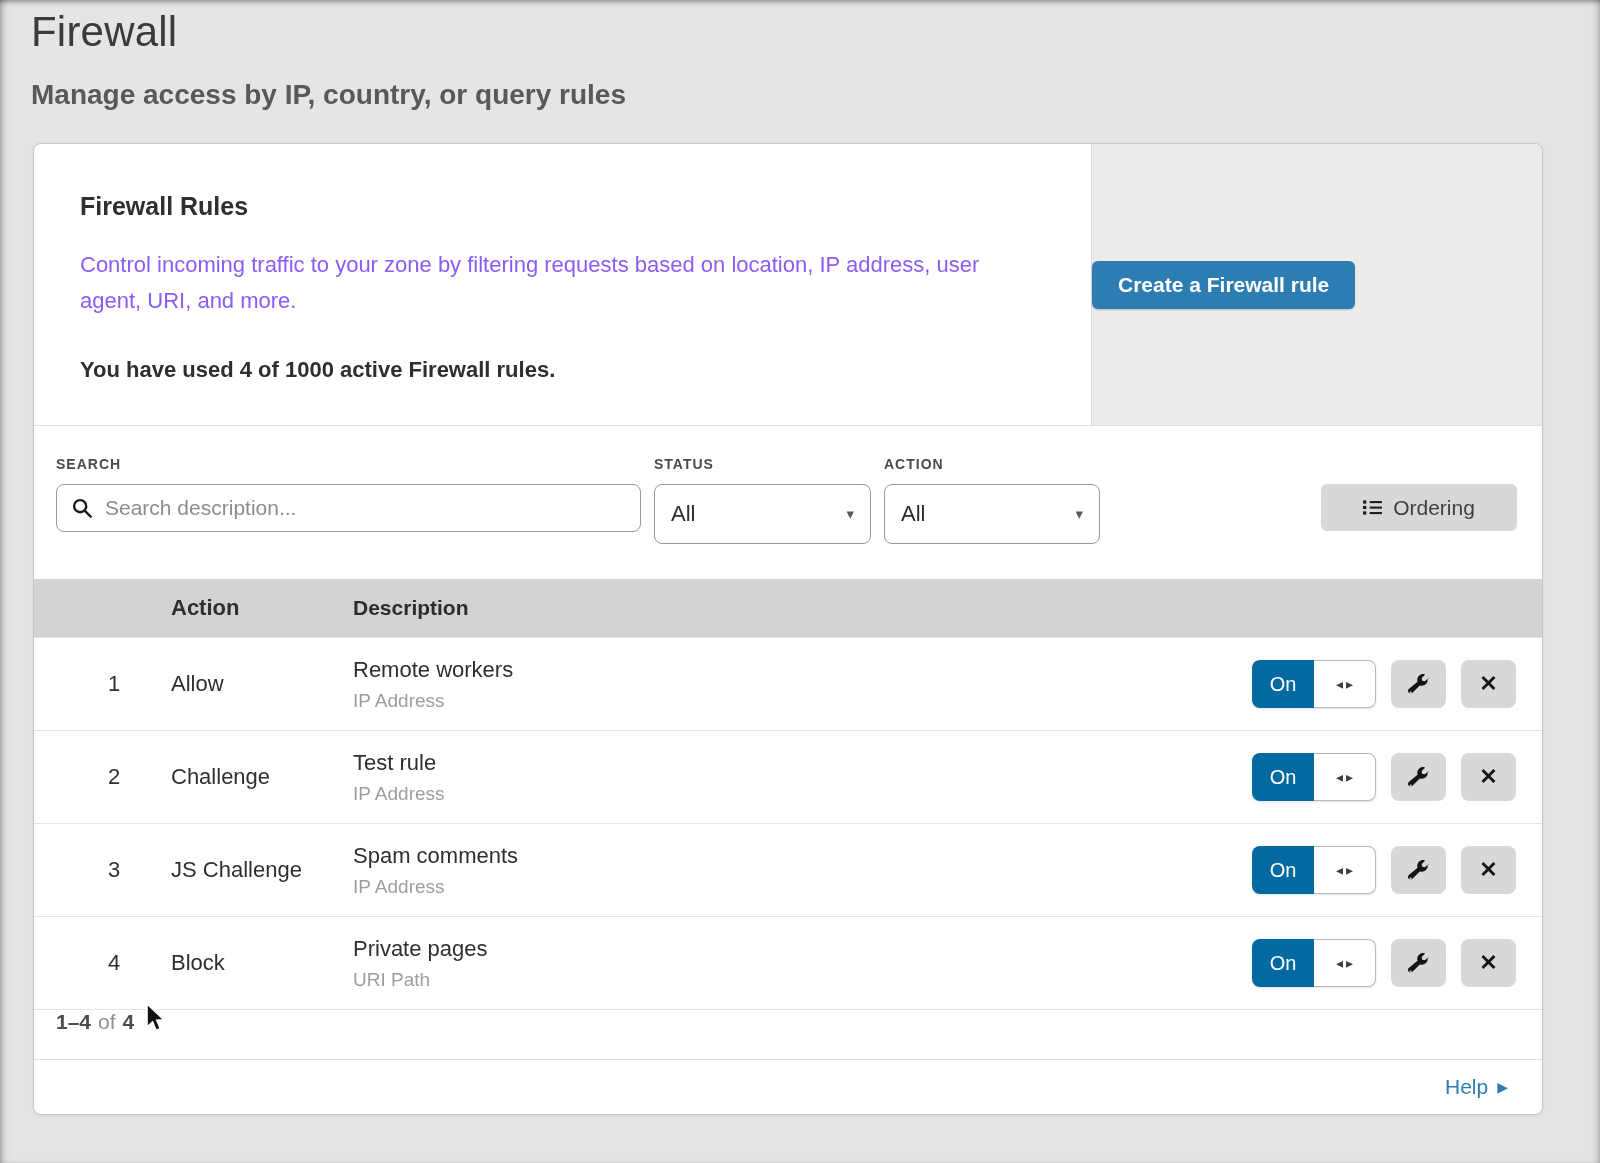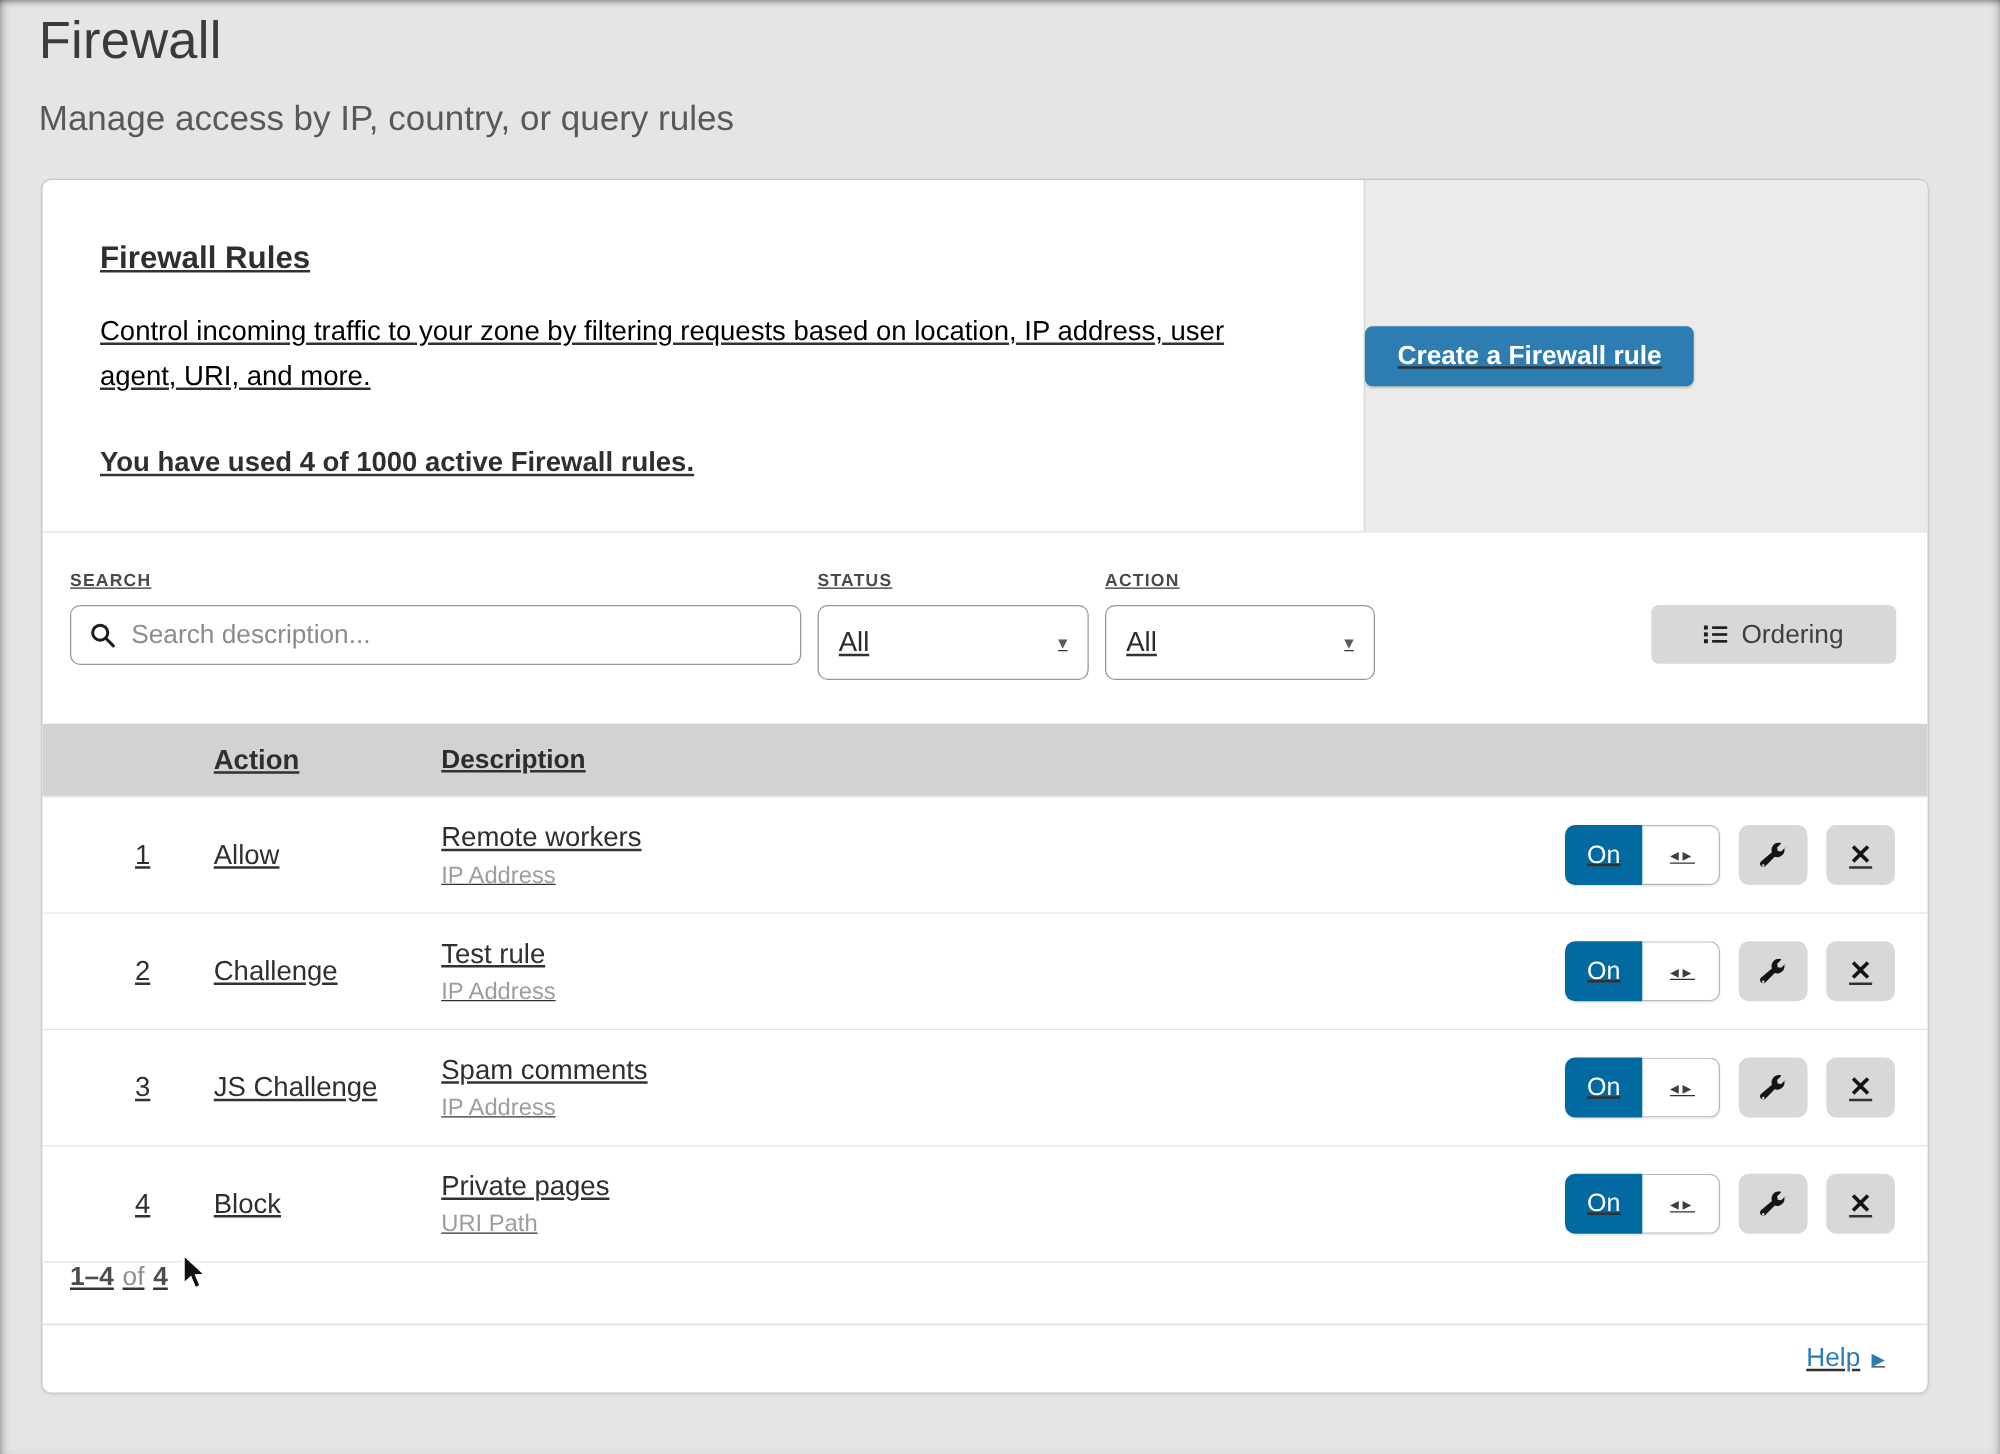--- a/index.html
+++ b/index.html
@@ -10,34 +10,34 @@
     position:relative;
     overflow:hidden;
     color:#323232;
     box-shadow: inset 0 4px 6px -3px rgba(0,0,0,.45),
                 inset 6px 0 8px -5px rgba(0,0,0,.35),
                 inset -6px 0 8px -5px rgba(0,0,0,.25);
   }
   .page { position:relative; width:1600px; height:1163px; }
 
   .page-title { position:absolute; left:31px; top:8px; font-size:42px; font-weight:500; color:#3b3b3b; letter-spacing:.2px; }
-  .page-subtitle { position:absolute; left:31px; top:79px; font-size:28px; font-weight:400; color:#595959; }
+  .page-subtitle { position:absolute; left:31px; top:79px; font-size:28px; font-weight:700; color:#595959; }
 
   .card {
     position:absolute; left:33px; top:143px; width:1510px; height:972px;
     background:#fff; border:1px solid #c9c8c6; border-radius:8px;
     box-shadow:0 1px 3px rgba(0,0,0,.08);
-    display:flex; flex-direction:column; overflow:hidden;text-decoration:underline;
+    display:flex; flex-direction:column; overflow:hidden;
   }
 
   
   .top { height:282px; display:flex; border-bottom:1px solid #e1e1df; flex:0 0 auto; }
   .top-left { width:1057px; padding:48px 40px 0 46px; flex:0 0 auto; }
   .top-left h2 { font-size:25px; font-weight:700; color:#2f2f2f; }
-  .top-left .desc { margin-top:26px; font-size:22px; line-height:36px; color:#000000; width:945px; }
+  .top-left .desc { margin-top:26px; font-size:22px; line-height:36px; color:#8b5cf6; width:945px; }
   .top-left .usage { margin-top:38px; font-size:22px; font-weight:700; color:#2f2f2f; }
   .top-right { flex:1; background:#ecebe9; border-left:1px solid #dadad8; display:flex; align-items:center; justify-content:flex-start; }
   .btn-primary {
     background:#2d7cb2; color:#fff; border:none; border-radius:6px;
     font-family:inherit; font-size:21px; font-weight:700;
     padding:12px 26px; cursor:pointer; box-shadow:0 1px 2px rgba(0,0,0,.2);
   }
 
   
   .filters { height:153px; flex:0 0 auto; position:relative; padding:30px 25px 0 22px; display:flex; gap:13px; }

